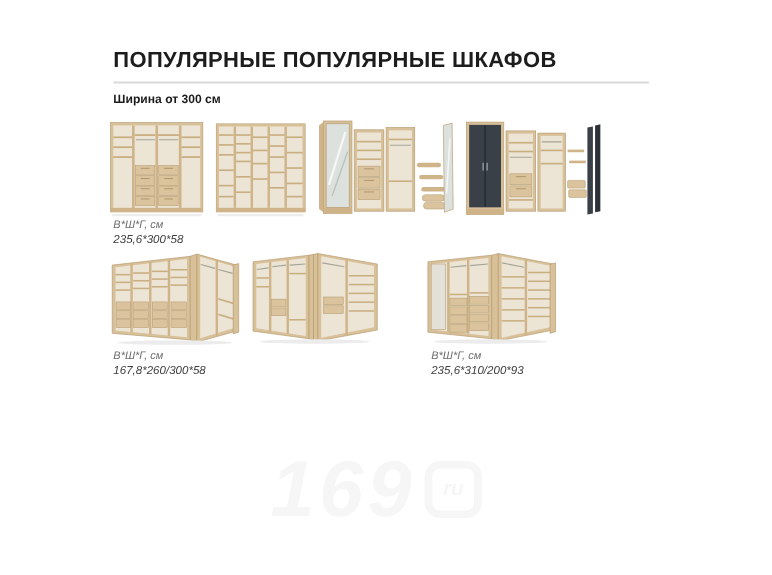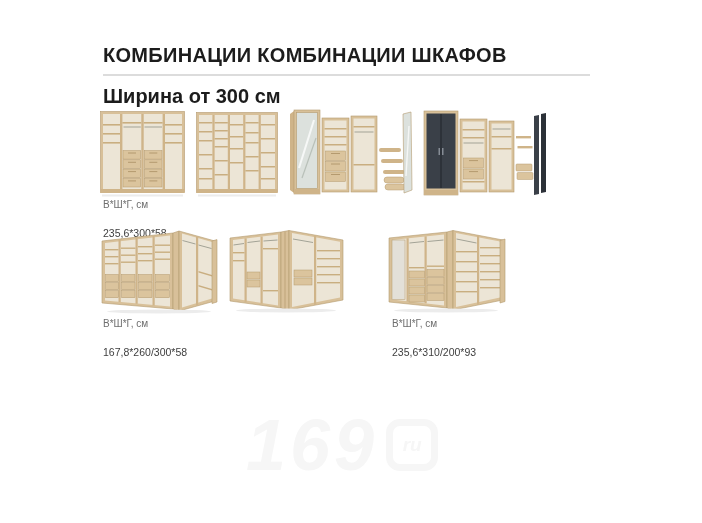--- a/index.html
+++ b/index.html
@@ -10,28 +10,28 @@
   }
   .page-title{
     position:absolute;left:103px;top:44px;margin:0;
     font-size:20px;font-weight:700;color:#1c1c1c;letter-spacing:0.3px;
   }
   .title-divider{
     position:absolute;left:103px;top:74px;width:487px;height:2px;background:#dcdcdc;
   }
   .section-subtitle{
     position:absolute;left:103px;top:85px;margin:0;
-    font-size:20px;font-weight:700;color:#1c1c1c;
+    font-size:11px;font-weight:700;color:#1c1c1c;
   }
   .product-image{position:absolute;margin:0;padding:0;cursor:pointer;}
   .product-image svg{display:block;width:100%;height:100%;}
 
-  .dims{position:absolute;line-height:12px;}
+  .dims{position:absolute;line-height:12px;font-style:italic;}
   .dims-label{display:block;font-size:10px;color:#6e6e6e;}
-  .dims-value{display:block;font-size:10.5px;color:#3e3e3e;margin-top:16px;}
+  .dims-value{display:block;font-size:10.5px;color:#3e3e3e;margin-top:1px;}
 
   .watermark{
     position:absolute;left:246px;top:402px;height:86px;
     display:flex;align-items:center;
     color:#f6f6f6;font-weight:700;font-style:italic;user-select:none;
   }
   .wm-digits{font-size:72px;line-height:1;letter-spacing:4px;}
   .wm-ru{
     display:inline-flex;align-items:center;justify-content:center;
     width:38px;height:38px;border:7px solid #f6f6f6;border-radius:14px;
@@ -50,21 +50,21 @@
   .sv-darker{fill:#2c3138;}
   .sv-mirror{fill:#dce1dd;stroke:#b49a6e;stroke-width:0.6;}
   .sv-glass{fill:#e3e0d8;stroke:#b49a6e;stroke-width:0.5;}
   .sv-shadow{fill:#ececec;}
 </style>
 </head>
 <body>
 
 <div>
 
-  <h1 class="page-title">КОМБИНАЦИИ КОМБИНАЦИИ ШКАФОВ</h1>
+  <h1 class="page-title">ПОПУЛЯРНЫЕ ПОПУЛЯРНЫЕ ШКАФОВ</h1>
   <div class="title-divider"></div>
   <h2 class="section-subtitle">Ширина от 300 см</h2>
 
   <div>
 
     <figure class="product-image" style="left:100px;top:111px;width:85px;height:88px;">
       <svg viewBox="0 0 85 88">
         <rect x="0.5" y="0.5" width="84" height="81" class="sv-frame"></rect>
         <rect x="3" y="3" width="79" height="75" class="sv-int"></rect>
         <rect x="20" y="3" width="2.4" height="75" class="sv-wood"></rect>

